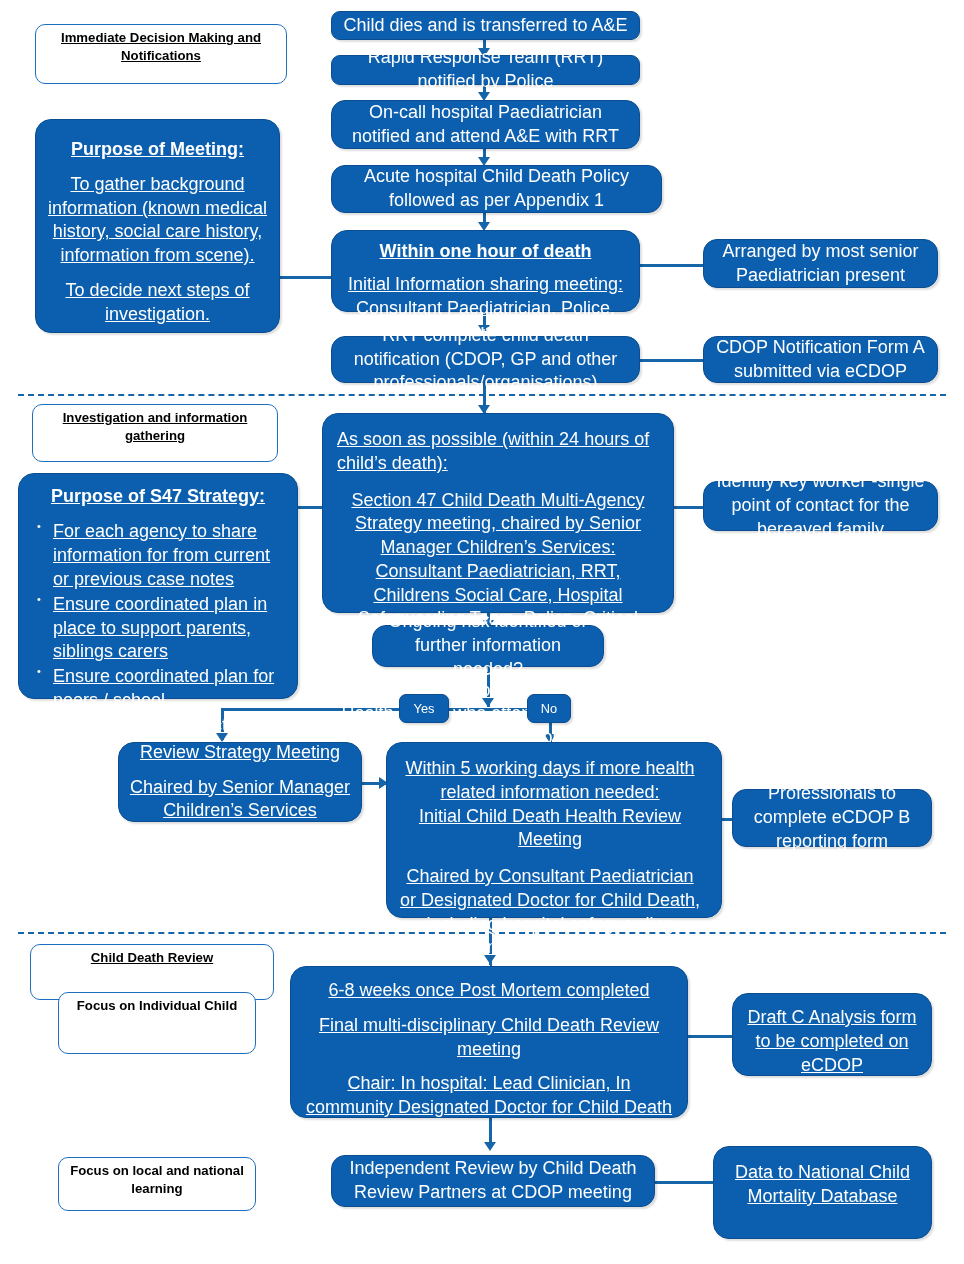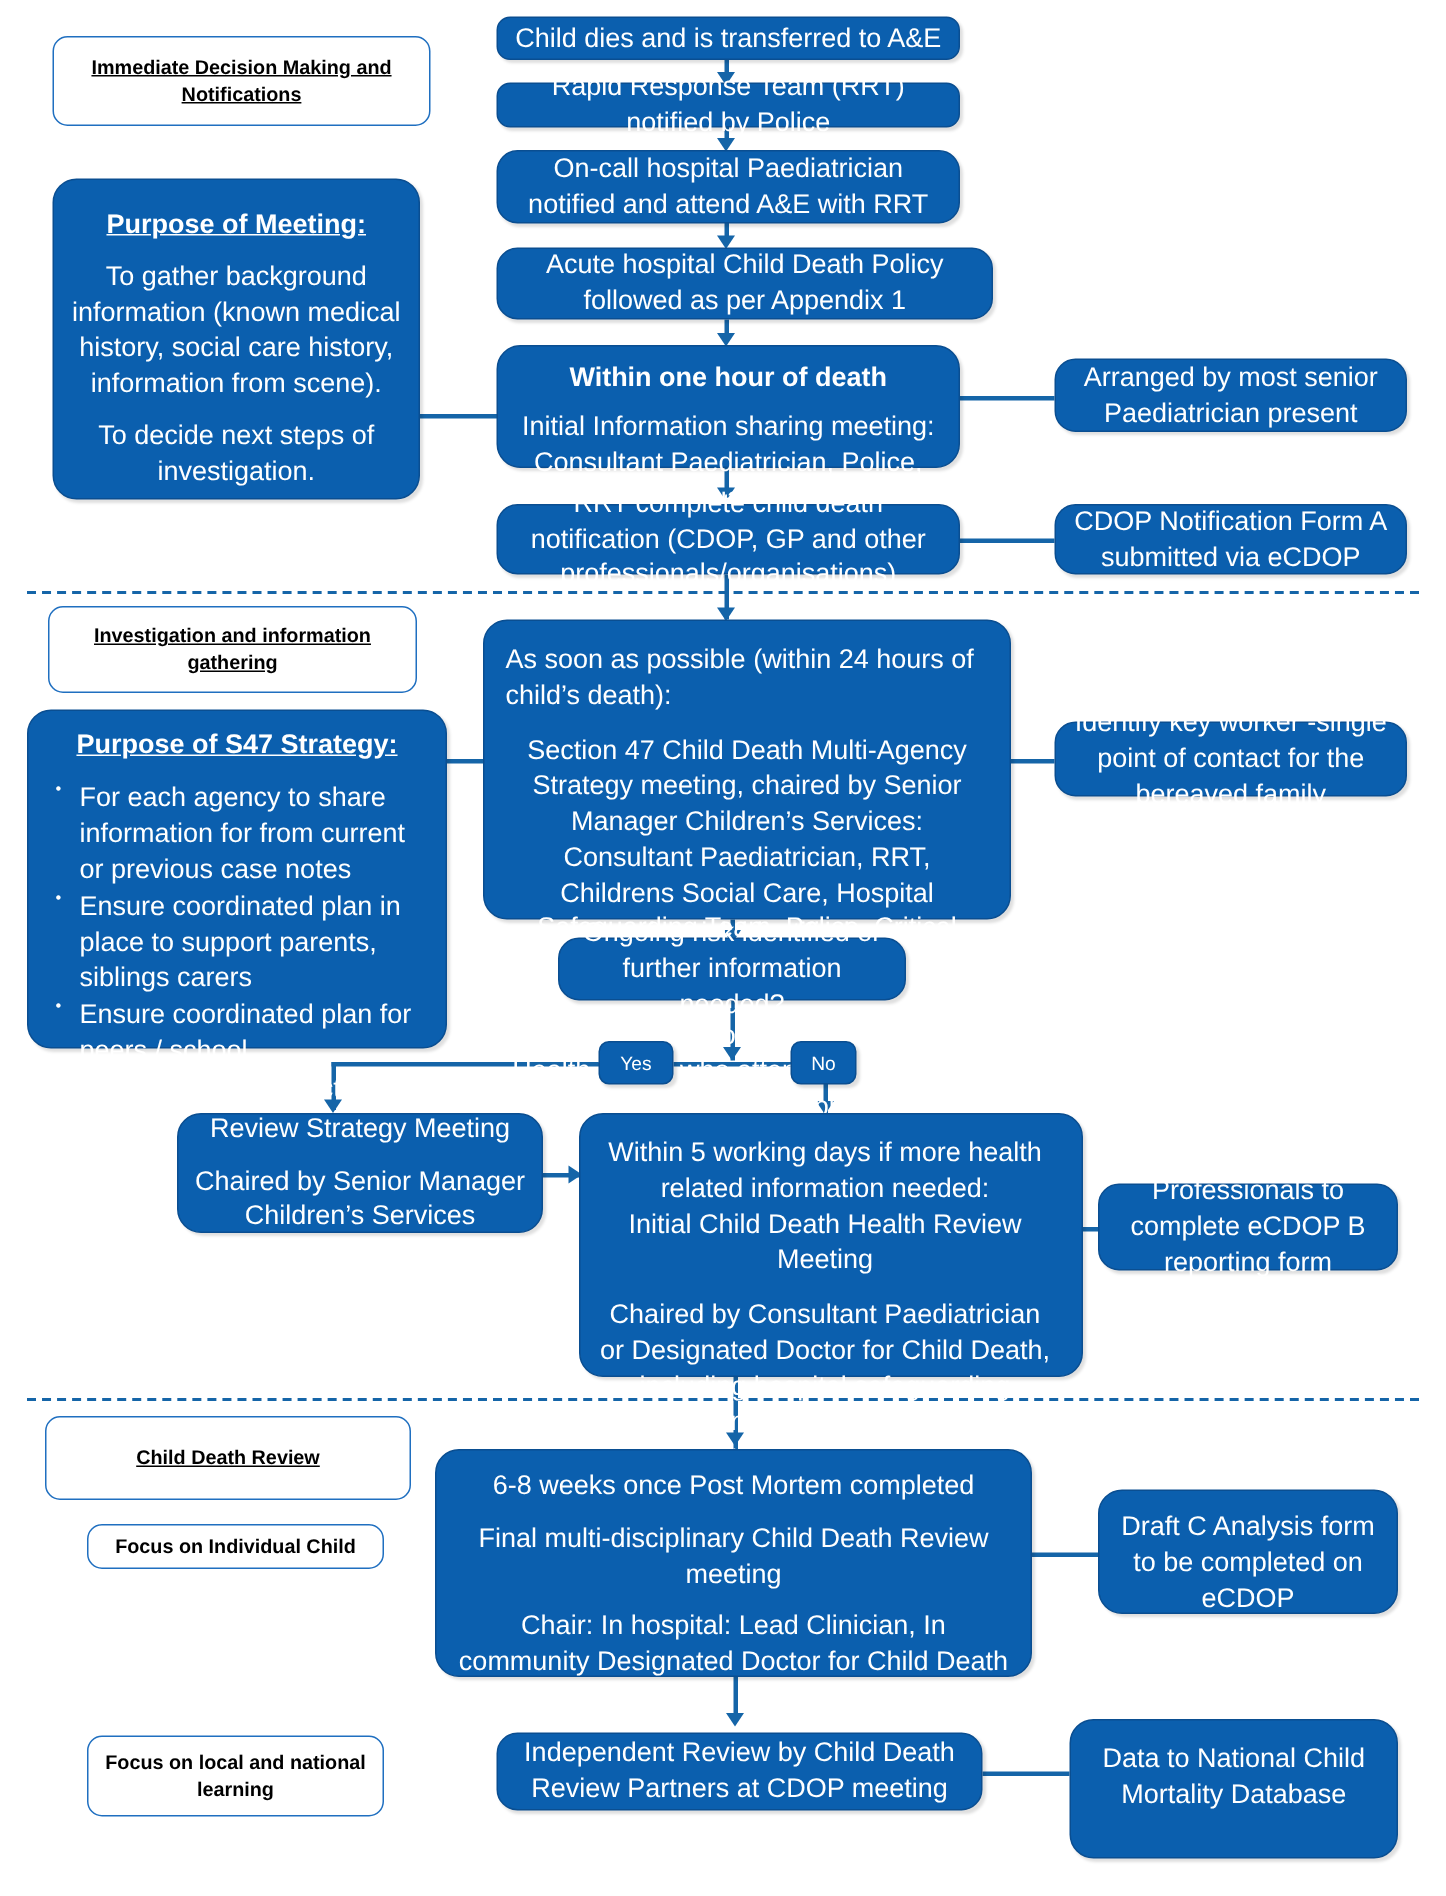--- a/index.html
+++ b/index.html
@@ -30,21 +30,21 @@
     text-align: center;
     display: flex;
     flex-direction: column;
     justify-content: center;
     align-items: center;
     padding: 5px 8px;
     box-shadow: 2px 2px 2px rgba(0,0,0,0.13);
     z-index: 5;
   }
   .pbox.rr { border-radius: 14px; }
-  .pbox.big { border-radius: 16px; }
+  .pbox.big { border-radius: 16px; text-decoration: underline; }
   .pbox.topalign { justify-content: flex-start; padding-top: 11px; }
   .pbox p { margin: 0; }
   .pbox p + p { margin-top: 11px; }
   .pbox .bold { font-weight: bold; }
   .pbox .hdr {
     font-weight: bold;
     text-decoration: underline;
     margin: 0 0 11px 0;
   }
   
@@ -68,21 +68,20 @@
     box-sizing: border-box;
     background: #ffffff;
     border: 1.6px solid #1F6FC0;
     border-radius: 10px;
     color: #000000;
     font-size: 13.2px;
     font-weight: bold;
     line-height: 1.34;
     text-align: center;
     display: flex;
-    align-items: center;
     justify-content: center;
     padding: 4px 8px;
     z-index: 7;
   }
   .wbox.ul span { text-decoration: underline; }
   
   .blist {
     margin: 0;
     padding: 0 0 0 26px;
     text-align: left;
@@ -196,21 +195,21 @@
   </div>
 
   <div class="wbox ul" style="left:32px; top:404px; width:246px; height:58px;">
     <span>Investigation and information gathering</span>
   </div>
 
   <div class="wbox ul" style="left:30px; top:944px; width:244px; height:56px;">
     <span>Child Death Review</span>
   </div>
 
-  <div class="wbox" style="left:58px; top:1016px; width:198px; height:30px;">
+  <div class="wbox" style="left:58px; top:992px; width:198px; height:62px;">
     <span>Focus on Individual Child</span>
   </div>
 
   <div class="wbox" style="left:58px; top:1157px; width:198px; height:54px;">
     <span>Focus on local and national learning</span>
   </div>
 
   <div class="pbox big topalign" style="left:35px; top:119px; width:245px; height:214px; padding-top:18px;">
     <div class="hdr">Purpose of Meeting:</div>
     <p>To gather background information (known medical history, social care history, information from scene).</p>

